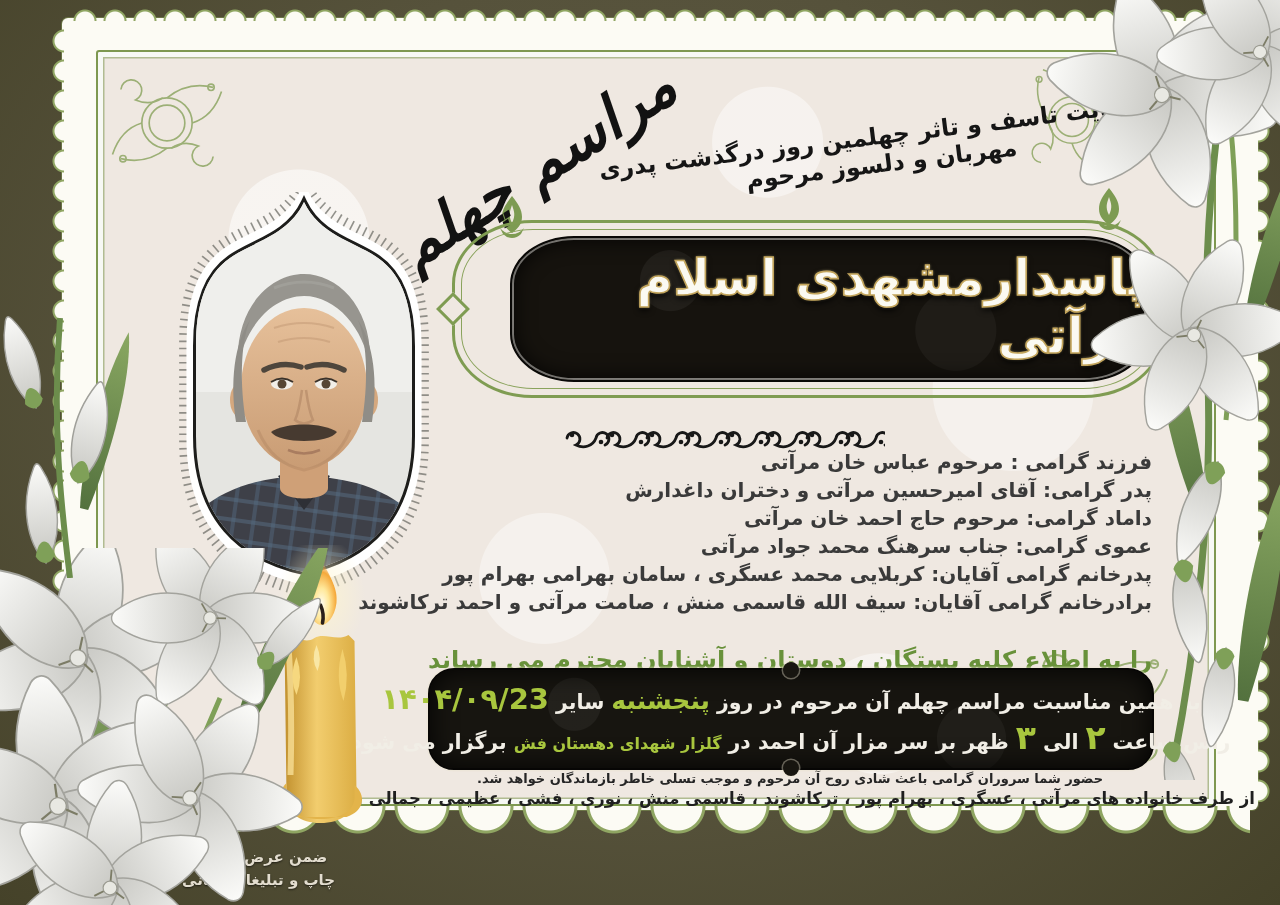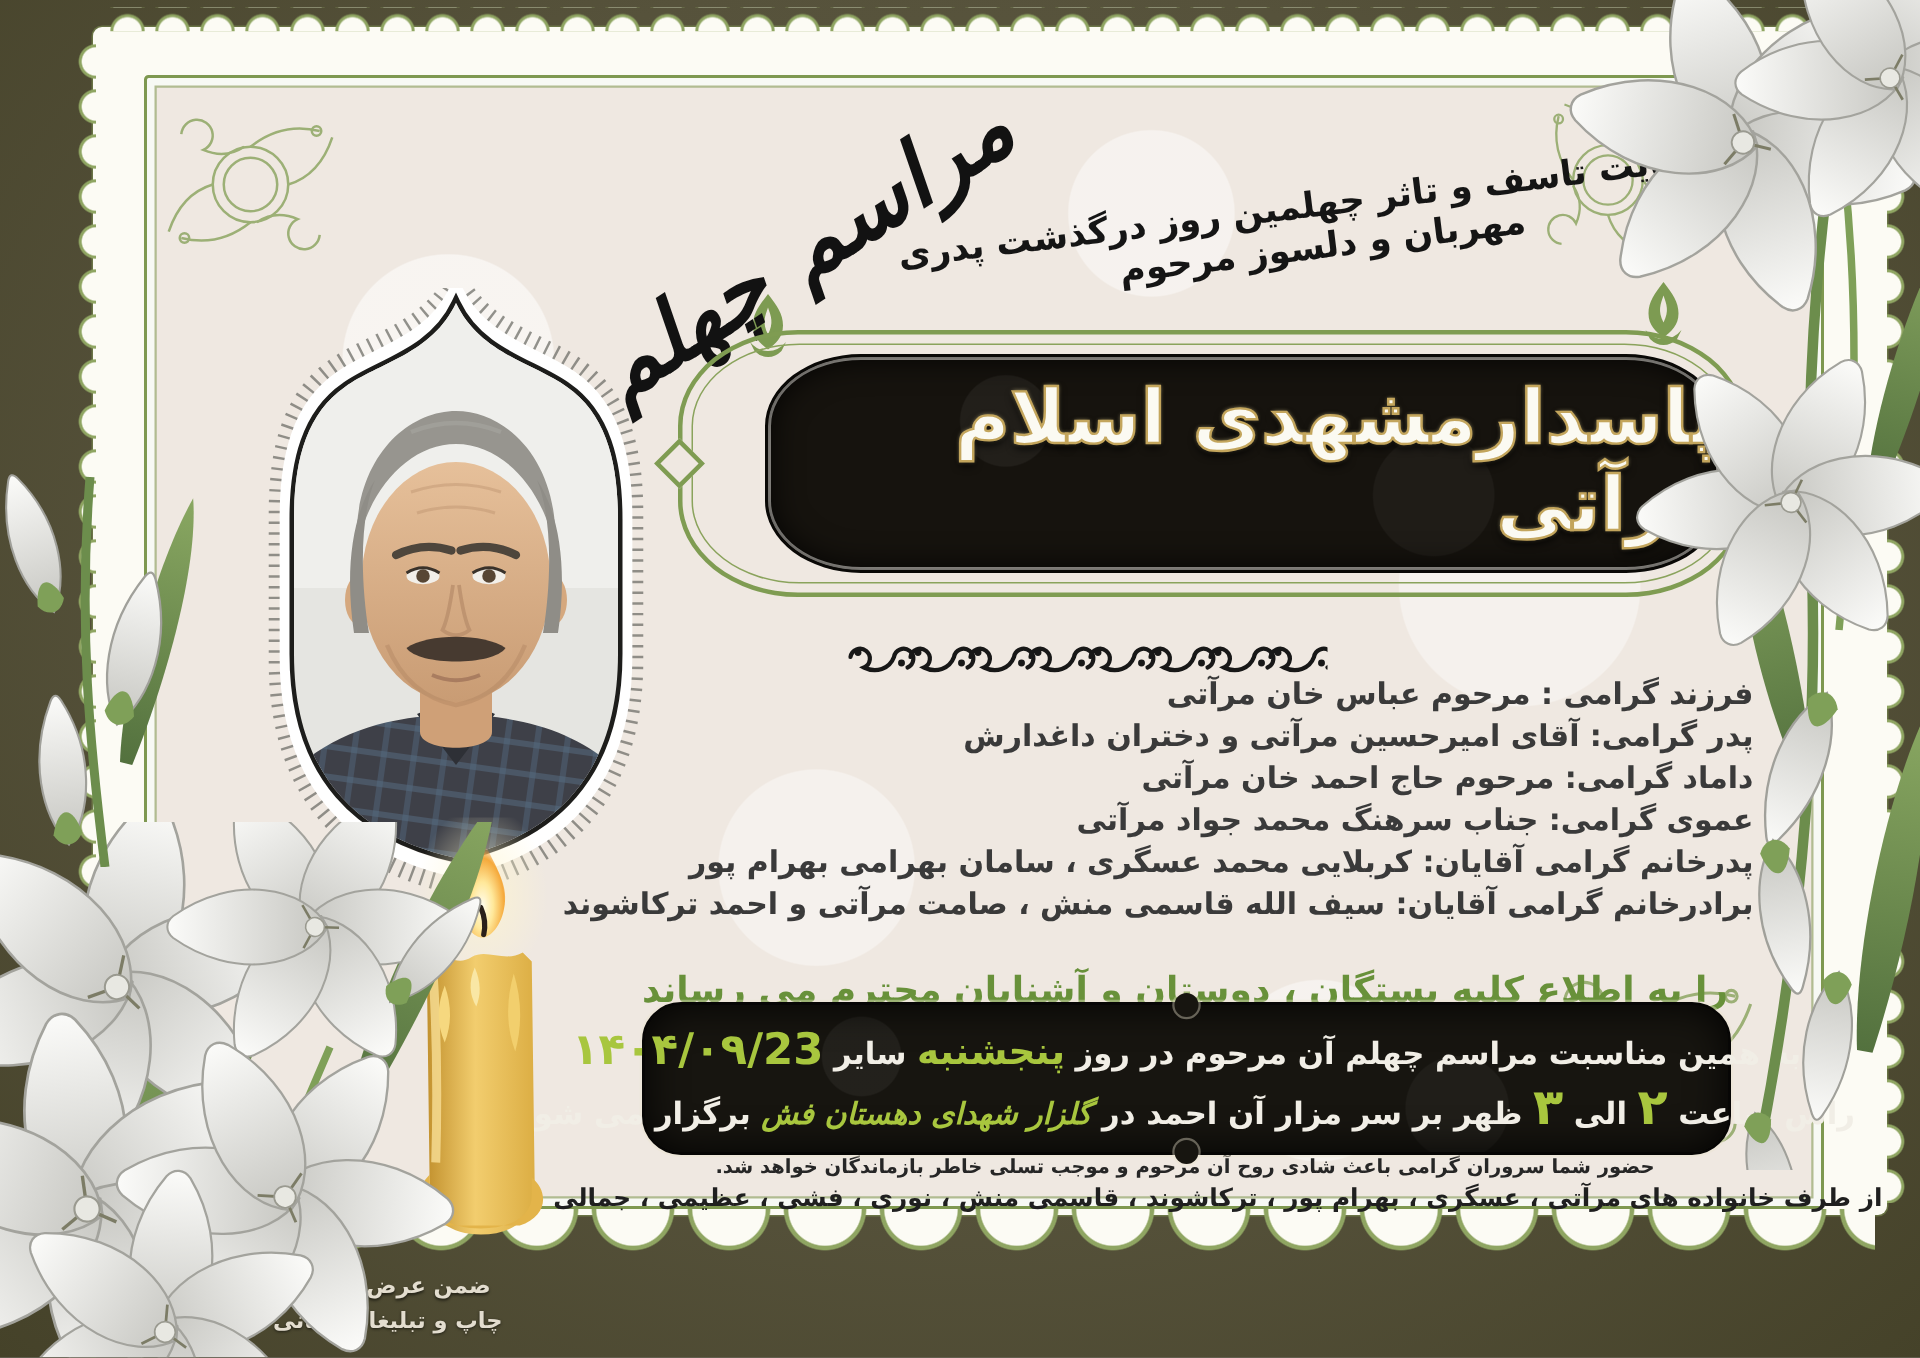--- a/index.html
+++ b/index.html
@@ -73,21 +73,21 @@
     display:flex; align-items:center; justify-content:center;margin-left:42px;}
   .nb-fin{position:absolute; top:50%; width:18px; height:18px; background:#efe8e1;
     border:3px solid #7f9c52; transform:translateY(-50%) rotate(45deg);}
   .nb-fin.l{left:-14px;} .nb-fin.r{right:-14px;}
   .name-text{direction:rtl; font-size:50px; font-weight:bold; color:#fbfaf2;
     -webkit-text-stroke:1.6px #c3a55c; padding-bottom:4px;
     text-shadow:0 3px 6px rgba(0,0,0,.95), 0 0 3px #e8d89a;}
   
   .divider{position:absolute; left:565px; top:424px; z-index:10;}
   
-  .relatives{position:absolute; left:447px; top:448px; width:722px; z-index:10;
+  .relatives{position:absolute; left:430px; top:448px; width:722px; z-index:10;
     direction:rtl; text-align:right; font-size:20px; font-weight:bold; color:#3a3a3a;}
   .relatives div{line-height:28px; white-space:nowrap;}
   .notice{position:absolute; left:430px; top:646px; width:722px; z-index:10;
     direction:rtl; font-size:24px; font-weight:bold; color:#68913a;
     white-space:nowrap;}
   
   .event-banner{position:absolute; left:428px; top:668px; width:722px; height:98px; z-index:12;
     background:
       radial-gradient(circle at 20% 35%, rgba(255,255,255,.05) 0 26px, transparent 27px),
       radial-gradient(circle at 75% 70%, rgba(255,255,255,.04) 0 34px, transparent 35px),
@@ -97,21 +97,21 @@
     display:flex; flex-direction:column; align-items:center; justify-content:center; gap:2px;}
   .event-banner::before,.event-banner::after{content:""; position:absolute; left:50%;
     width:16px; height:16px; margin-left:-8px; background:#171510; border-radius:50%;
     box-shadow:0 0 0 1.5px rgba(235,228,205,.4);}
   .event-banner::before{top:-8px;} .event-banner::after{bottom:-8px;}
   .ev-row{direction:rtl; display:flex; align-items:baseline; justify-content:center;
     column-gap:7px; white-space:nowrap;}
   .ev-row .w{font-size:20.5px; font-weight:bold; color:#f1eee6;}
   .ev-row .lime{color:#a8c63e; font-weight:bold;}
   .ev-weekday{font-size:25px;} .ev-date{font-size:29px; letter-spacing:1px;}
-  .ev-big{font-size:33px;} .ev-loc{font-size:20px;font-style:italic;}
+  .ev-big{font-size:33px;} .ev-loc{font-size:16px;}
   
   .attendance{position:absolute; left:370px; top:771px; width:840px; z-index:10;
     direction:rtl; text-align:center; font-size:13px; font-weight:bold; color:#262626;
     white-space:nowrap;}
   .families{position:absolute; left:325px; top:789px; width:930px; z-index:10;
     direction:rtl; text-align:center; font-size:16.5px; font-weight:bold; color:#1f1f1f;
     white-space:nowrap;}
   .print-credit{position:absolute; left:166px; top:846px; width:185px; z-index:6;
     direction:rtl; text-align:center; color:#e3ddcf; font-weight:bold;
     font-size:15px; line-height:1.55; text-shadow:0 1px 2px rgba(0,0,0,.6);}

